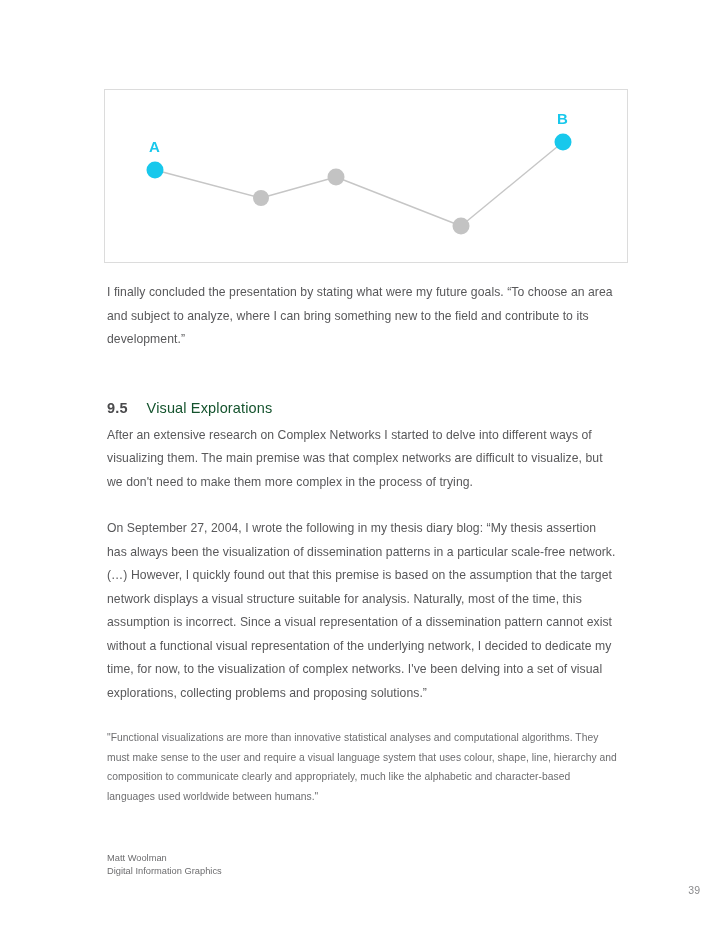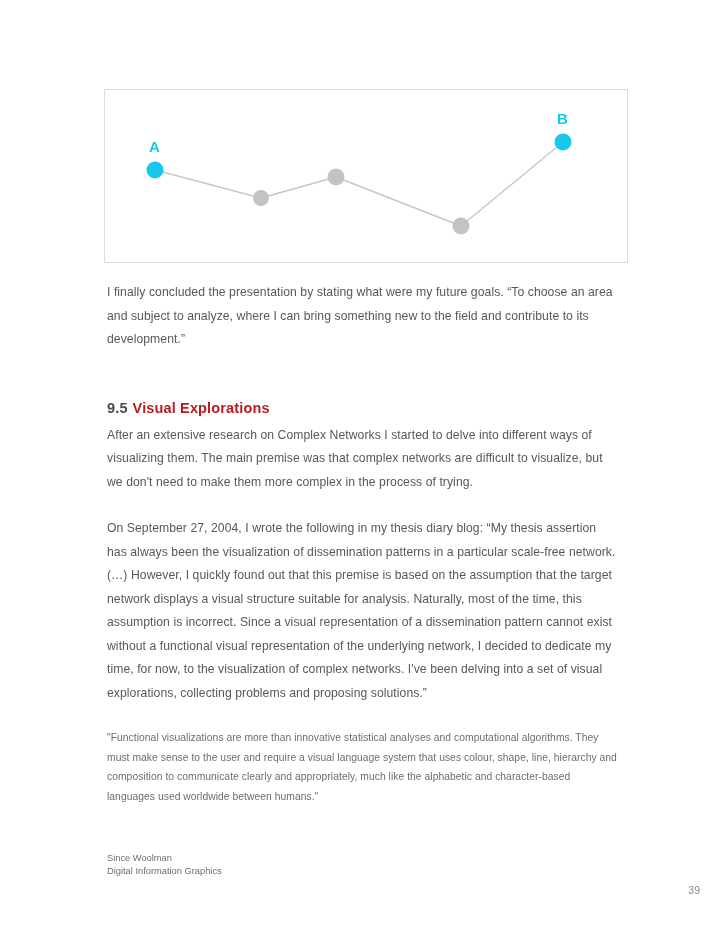--- a/index.html
+++ b/index.html
@@ -70,23 +70,23 @@
     font-size: 14.5px;
     font-weight: normal;
     line-height: 20px;
     letter-spacing: 0.01em;
   }
   h2.section-heading .sec-num {
     color: #4a4a4c;
     font-weight: bold;
   }
   h2.section-heading .sec-title {
-    color: #b91c1c;
-    font-weight: bold;
-    margin-left: 5px;
+    color: #14532d;
+    font-weight: normal;
+    margin-left: 19px;
   }
 
   p.quote {
     margin: 0;
     font-size: 10.3px;
     line-height: 19.5px;
     color: #6d6d6f;
     letter-spacing: 0.005em;
   }
 
@@ -152,21 +152,21 @@
 
     <p class="body">On September 27, 2004, I wrote the following in my thesis diary blog: “My thesis assertion has always been the visualization of dissemination patterns in a particular scale-free network. (…) However, I quickly found out that this premise is based on the assumption that the target network displays a visual structure suitable for analysis. Naturally, most of the time, this assumption is incorrect. Since a visual representation of a dissemination pattern cannot exist without a functional visual representation of the underlying network, I decided to dedicate my time, for now, to the visualization of complex networks. I've been delving into a set of visual explorations, collecting problems and proposing solutions.”</p>
 
     <div class="gap-md"></div>
 
     <p class="quote">"Functional visualizations are more than innovative statistical analyses and computational algorithms. They must make sense to the user and require a visual language system that uses colour, shape, line, hierarchy and composition to communicate clearly and appropriately, much like the alphabetic and character-based languages used worldwide between humans."</p>
 
     <div class="gap-lg"></div>
 
     <div class="attribution">
-      <span class="author">Since Woolman</span>
+      <span class="author">Matt Woolman</span>
       <span class="work">Digital Information Graphics</span>
     </div>
 
   </div>
 
   <div class="page-number">39</div>
 
 </div>
 
 </body></html>

